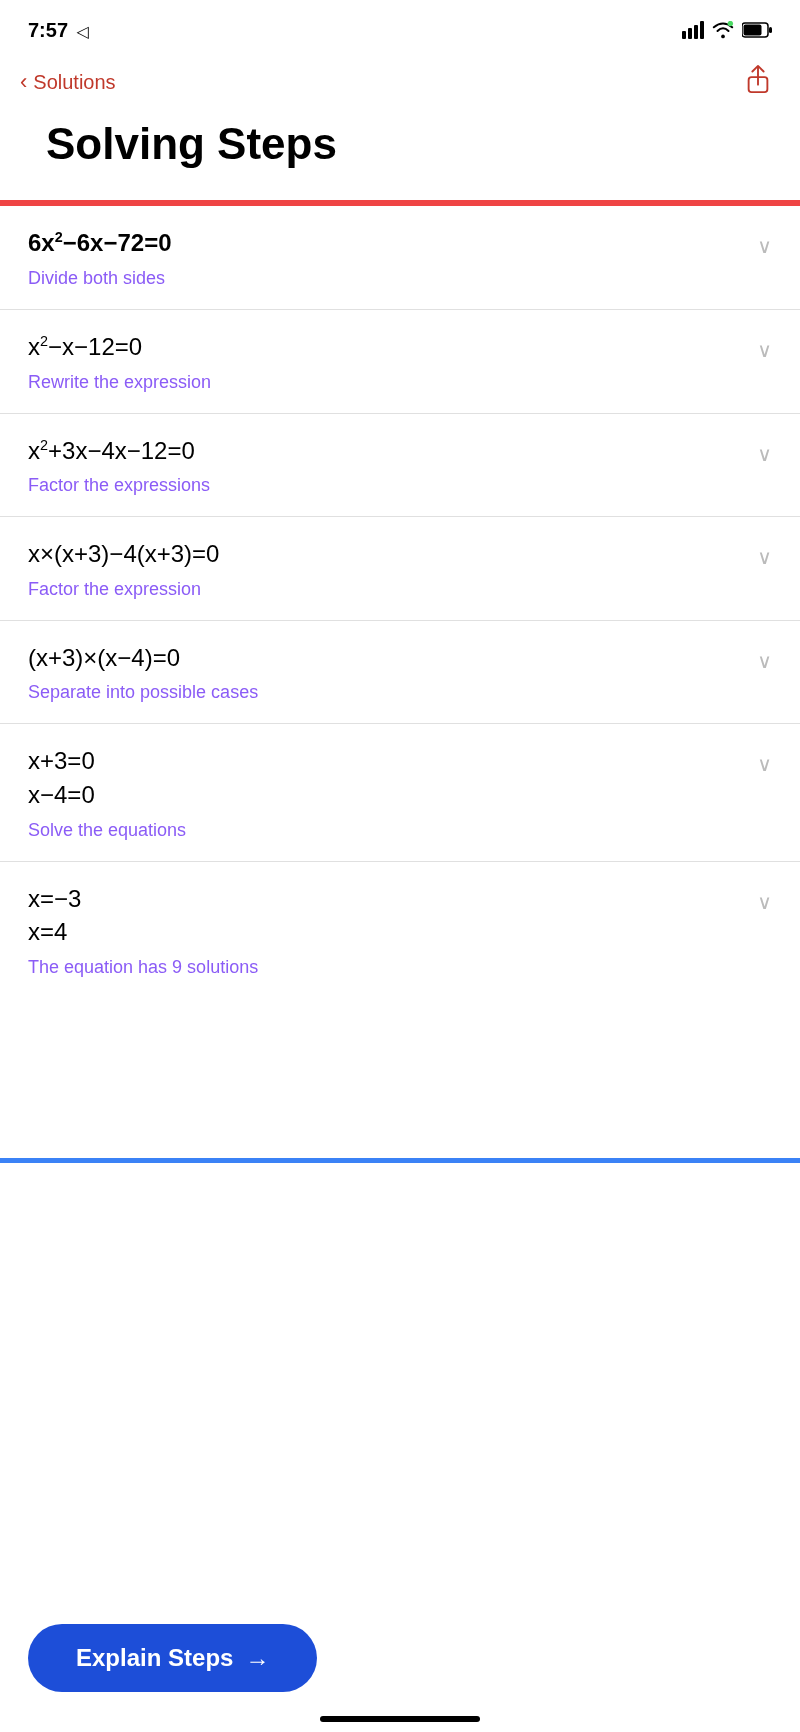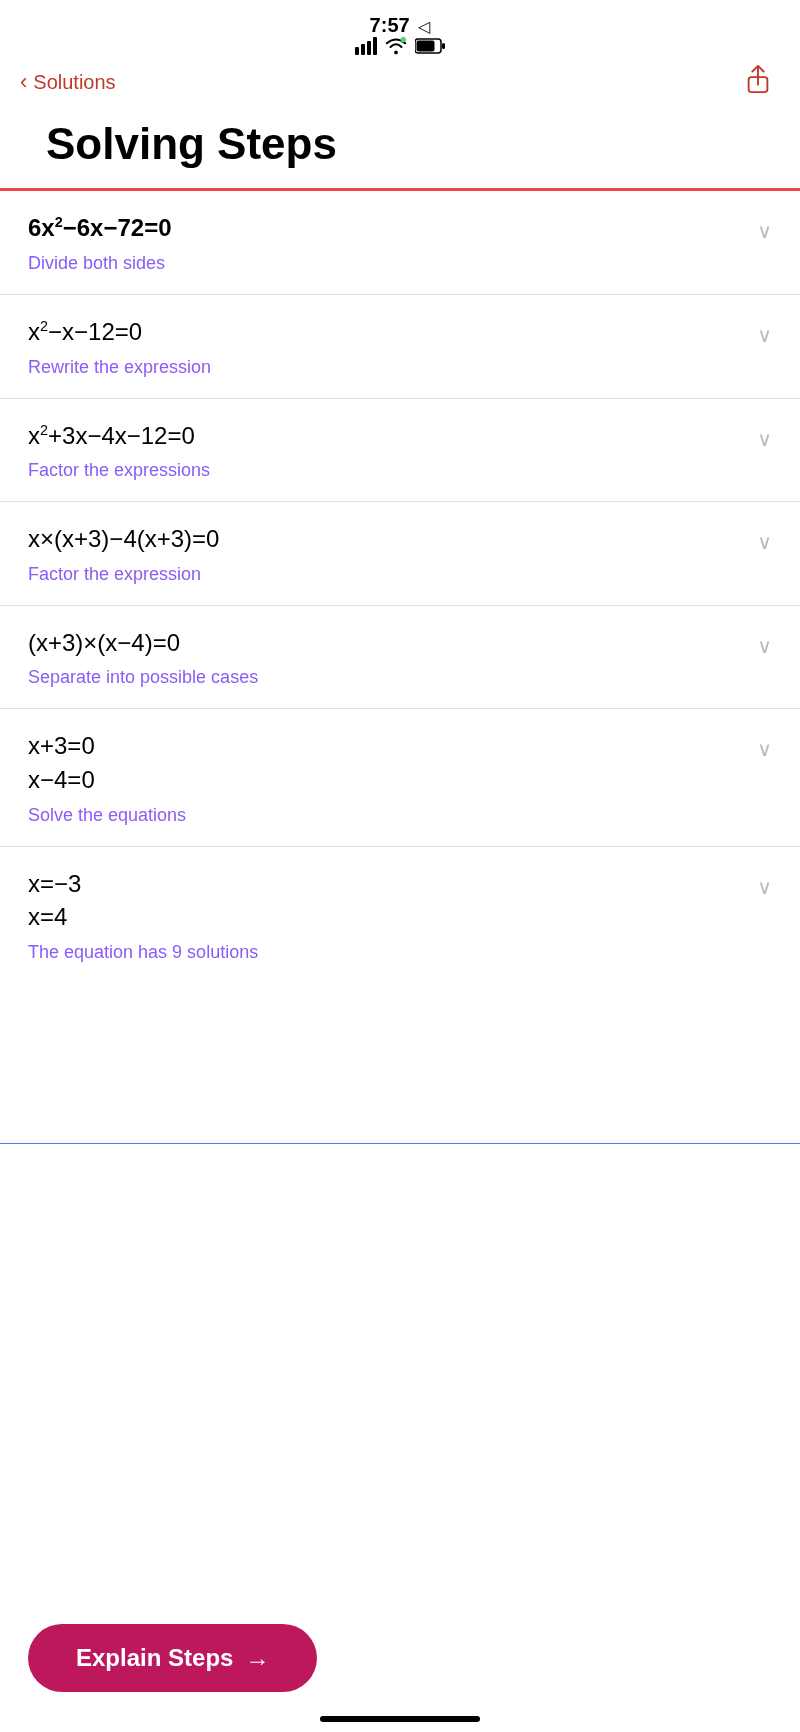--- a/index.html
+++ b/index.html
@@ -14,21 +14,20 @@
       overflow-x: hidden;
     }
 
     
     .status-bar {
       display: flex;
       justify-content: space-between;
       align-items: center;
       padding: 14px 28px 8px 28px;
       height: 54px;
-      flex-direction: column;
     }
 
     .status-time {
       font-size: 20px;
       font-weight: 600;
       color: #000;
     }
 
     .status-icons {
       display: flex;
@@ -82,21 +81,22 @@
     }
 
     .step-item {
       padding: 20px 28px;
       border-bottom: 1px solid #e0e0e0;
       position: relative;
       cursor: pointer;
     }
 
     .step-item:first-child {
-      border-top: 3px solid #ef4444;
+      border-top: 6px solid #ef4444;
+      margin-top: 12px;
     }
 
     .step-equation {
       font-size: 24px;
       font-weight: 700;
       color: #000;
       margin-bottom: 8px;
       padding-right: 40px;
       line-height: 1.4;
     }
@@ -131,21 +131,21 @@
       left: 0;
       width: 800px;
       background: rgba(255,255,255,0.95);
       padding: 16px 28px 40px 28px;
       display: flex;
       align-items: flex-start;
       gap: 20px;
     }
 
     .explain-btn {
-      background: #be185d;
+      background: #1d4ed8;
       color: #fff;
       border: none;
       border-radius: 50px;
       padding: 20px 48px;
       font-size: 24px;
       font-weight: 600;
       cursor: pointer;
       display: flex;
       align-items: center;
       gap: 12px;
@@ -159,21 +159,21 @@
       transform: translateX(-50%);
       width: 160px;
       height: 6px;
       background: #000;
       border-radius: 3px;
     }
 
     
     .last-step-area {
       padding: 20px 28px 180px 28px;
-      border-bottom: 1px solid #3b82f6;
+      border-bottom: 5px solid #3b82f6;
       position: relative;
     }
 
     .last-step-chevron {
       position: absolute;
       right: 28px;
       top: 28px;
       color: #bbb;
       font-size: 20px;
     }

